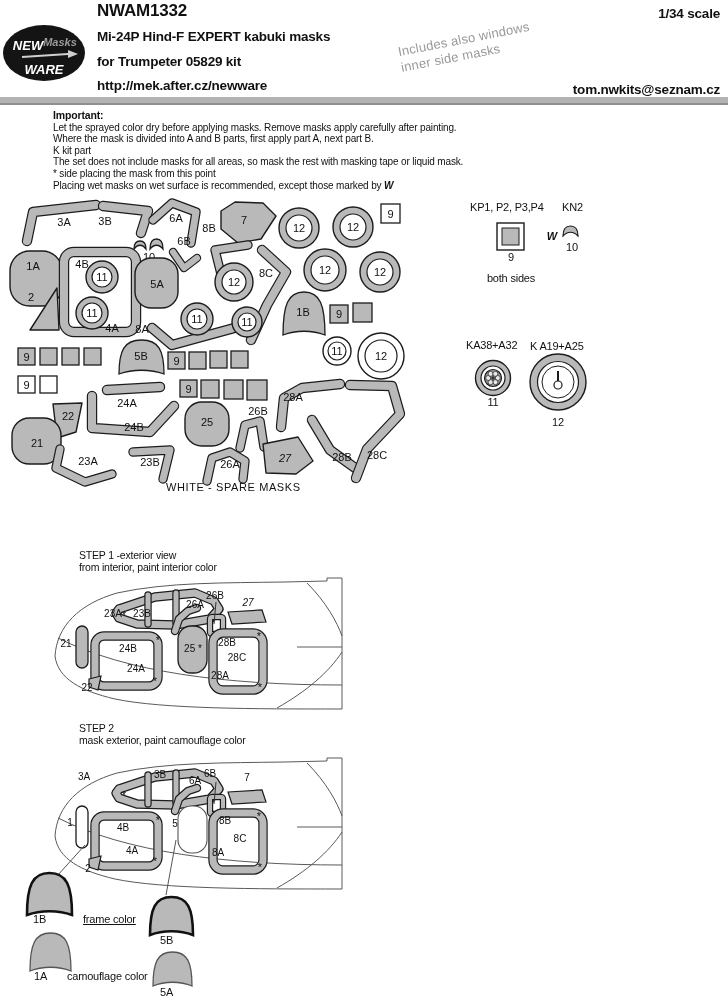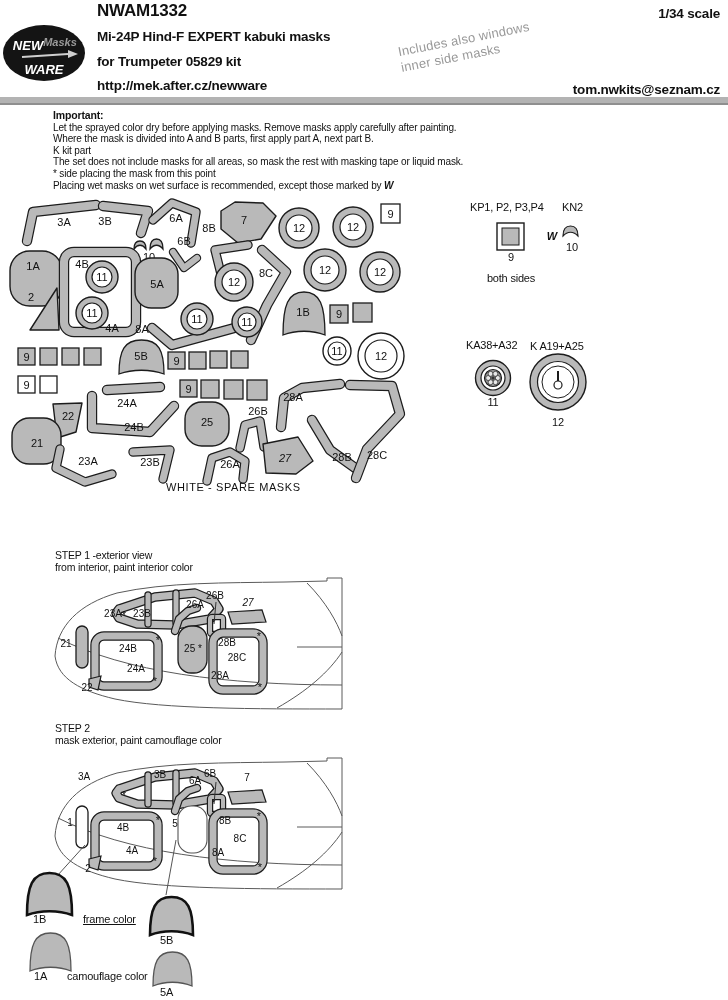--- a/index.html
+++ b/index.html
@@ -2,21 +2,21 @@
 <html><head>
 <meta charset="utf-8">
 <style>
   html,body{margin:0;padding:0;background:#fff;}
   #page{position:relative;width:728px;height:1000px;background:#fff;overflow:hidden;
         font-family:"Liberation Sans",sans-serif;color:#111;}
   .txt{position:absolute;white-space:nowrap;letter-spacing:-0.2px;}
   .b{font-weight:bold;}
   .h1{font-size:17px;font-weight:bold;}
   .h2{font-size:13.5px;font-weight:bold;}
-  .small{font-size:10px;}
+  .small{font-size:10px;margin-left:24px;}
   .lbl{font-size:11px;}
   .right{text-align:right;}
   .center{text-align:center;}
   #divider{position:absolute;left:0;top:97px;width:728px;height:6px;background:#b3b3b3;border-bottom:2px solid #8f8f8f;}
   #diag-note{position:absolute;left:398px;top:26px;width:190px;color:#999;font-size:13px;
              transform:rotate(-11deg);line-height:16px;letter-spacing:0.2px;}
   #art{position:absolute;left:0;top:0;z-index:1;}
   .overlay{z-index:2;}
   #important{position:absolute;left:33px;top:110px;z-index:2;margin-left:20px;}
   #important .line{font-size:10px;line-height:11.6px;letter-spacing:-0.15px;white-space:nowrap;}

